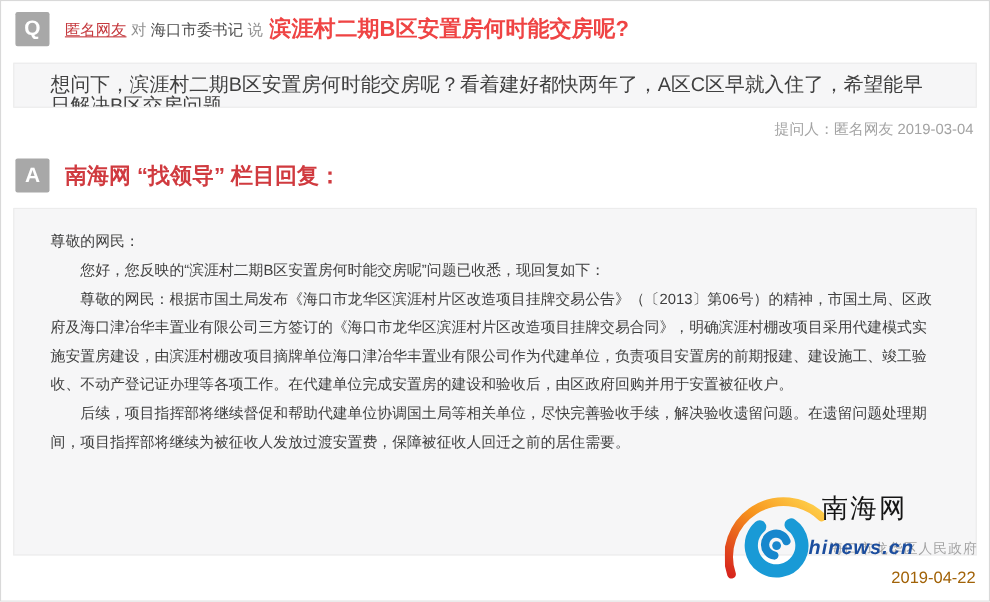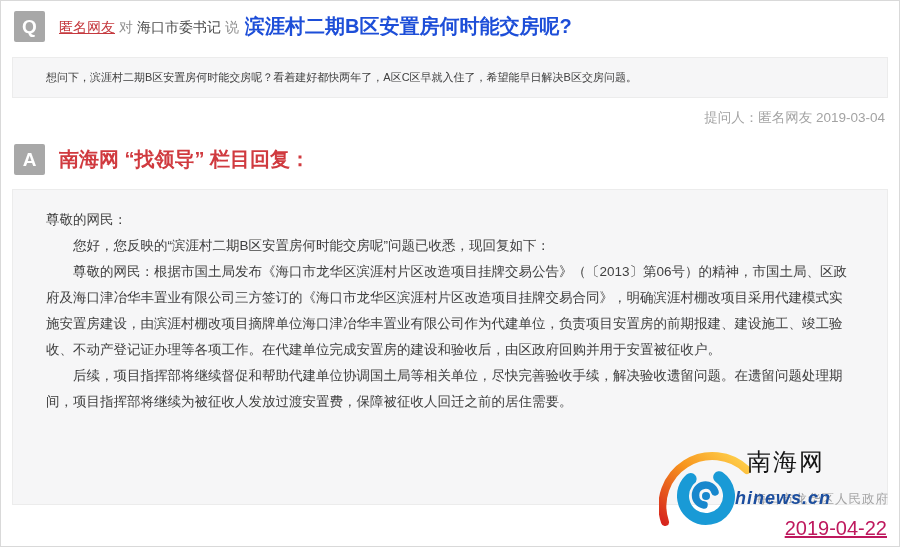--- a/index.html
+++ b/index.html
@@ -35,36 +35,36 @@
     gap: 14px;
     padding-left: 2px;
   }
 
   .q-line { font-size: 14px; color: #8f8f8f; white-space: nowrap; }
   .q-line .asker { color: #c5393e; margin-right: 4px; text-decoration: underline; }
   .q-line .prep  { color: #8f8f8f; margin-right: 4px; }
   .q-line .recipient { color: #4d4d4d; margin-right: 4px; }
   .q-line .verb { color: #8f8f8f; margin-right: 6px; }
   .q-line .q-title {
-    color: #1d4ed8;
+    color: #ef4444;
     font-size: 20px;
     font-weight: bold;
     vertical-align: -1px;
   }
 
   .gray-box {
     background: #f6f6f7;
     border: 1px solid #ececec;
   }
 
   .q-body {
     margin-top: 15px;
     height: 41px;
     padding: 10px 33px;
-    font-size: 11px;
+    font-size: 18px;
     line-height: 19px;
     color: #404040;
     overflow: hidden;
   }
 
   .q-meta {
     padding: 11px 3px 0 0;
     text-align: right;
     font-size: 13.5px;
     color: #a3a3a3;
@@ -122,23 +122,22 @@
     font-size: 18px;
     font-weight: bold;
     font-style: italic;
     letter-spacing: 1px;
     color: #1b4d9e;
     white-space: nowrap;
   }
   .answer-date {
     position: absolute;
     right: 0; top: 77px;
-    font-size: 20px;
-    color: #be185d;
-    text-decoration: underline;
+    font-size: 15px;
+    color: #a16207;
   }
 </style>
 </head>
 <body>
 
 <div class="page">
 
   <div class="qa-row">
     <div class="badge">Q</div>
     <div class="q-line">

